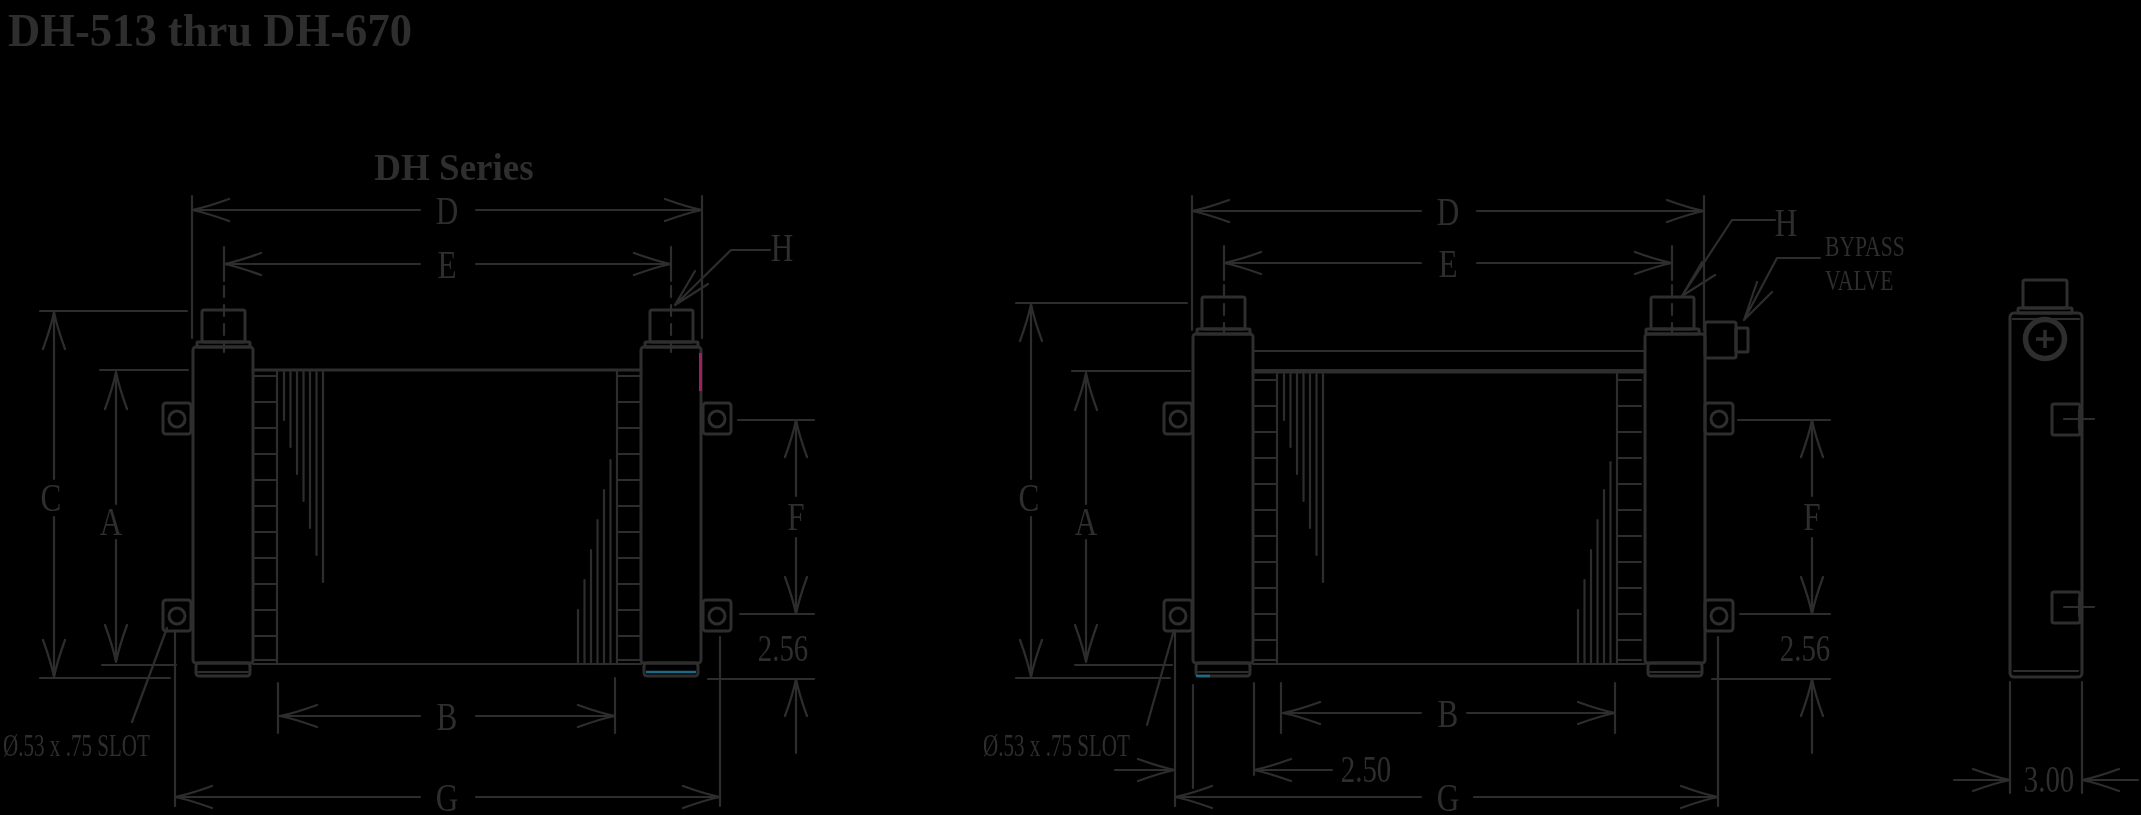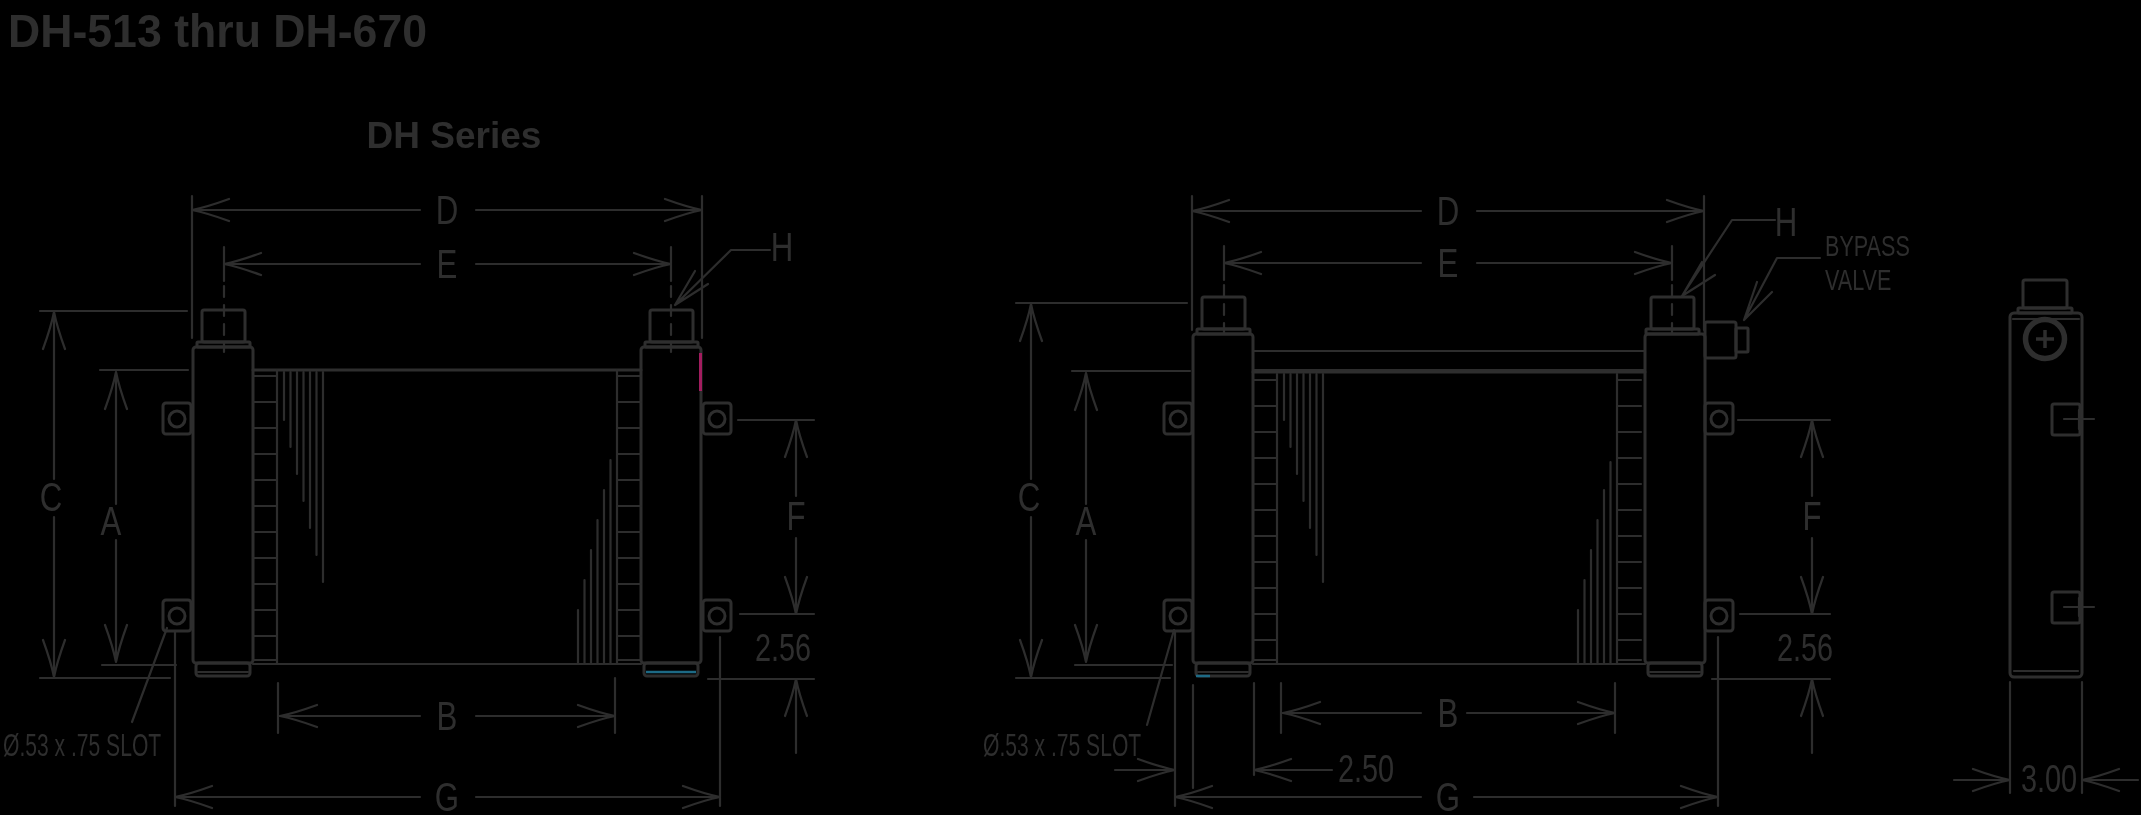--- a/index.html
+++ b/index.html
@@ -1,26 +1,26 @@
 <!DOCTYPE html>
 <html><head>
 <meta charset="utf-8">
 <style>
   html,body{margin:0;padding:0;background:#000;}
   #sheet{position:relative;width:2141px;height:815px;background:#000;overflow:hidden;
-         font-family:Liberation Sans, sans-serif;}
+         font-family:Liberation Serif, serif;}
   svg{position:absolute;left:0;top:0;}
   .s3{stroke:#2e2e2e;stroke-width:3;fill:none;stroke-linecap:round;stroke-linejoin:round;}
   .s2{stroke:#2d2d2d;stroke-width:2.2;fill:none;stroke-linecap:round;stroke-linejoin:round;}
   .dsh{stroke-dasharray:11 8;}
   .mag{stroke:#a21d5f;stroke-width:3;fill:none;}
   .cyn{stroke:#1d6a85;stroke-width:2.5;fill:none;}
   .lbl{position:absolute;color:#2e2e2e;white-space:nowrap;}
   .t-main{font-size:46px;font-weight:bold;transform:scaleX(.97);transform-origin:0 0;}
-  .t-series{font-size:37px;font-weight:bold;transform:translate(-50%,-50%);}
+  .t-series{font-size:37px;font-weight:bold;transform:translate(-50%,-50%);margin-top:31px;}
   .t-dim{font-size:40px;transform:translate(-50%,-50%) scaleX(.78);}
   .t-num{font-size:38px;transform:translate(-50%,-50%) scaleX(.76);}
   .t-small{font-size:31px;transform:translate(0,-50%) scaleX(.68);transform-origin:0 50%;}
   .t-bypass{font-size:30px;line-height:34px;transform:scaleX(.72);transform-origin:0 0;}
 </style>
 </head>
 <body>
 
 <div id="sheet">
 

